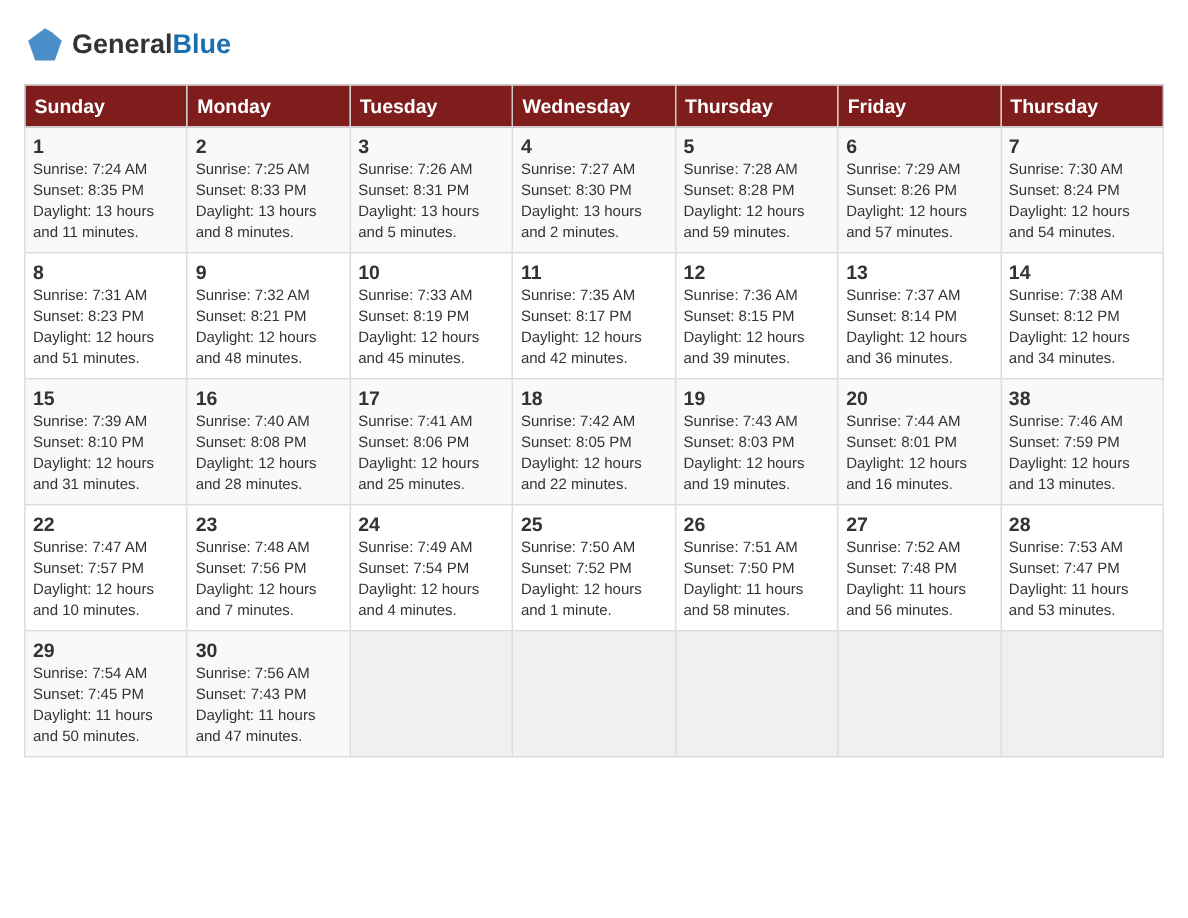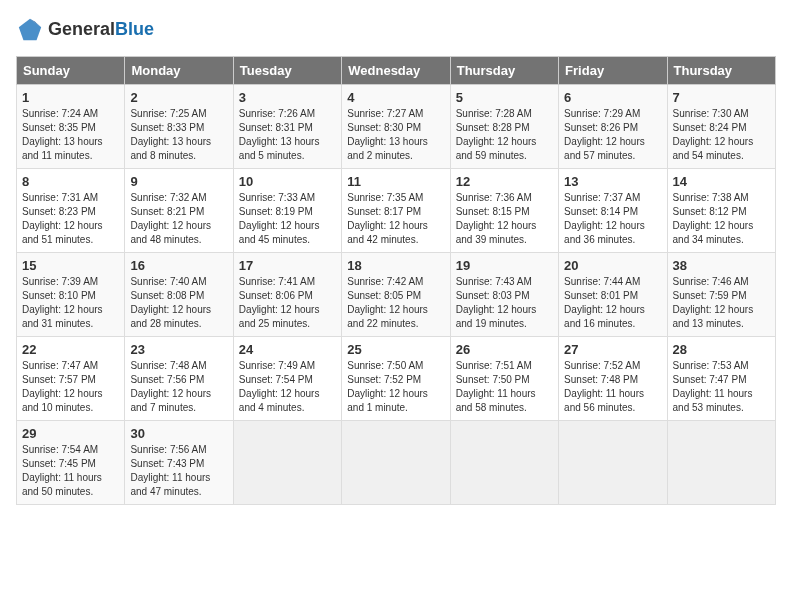--- a/index.html
+++ b/index.html
@@ -47,21 +47,21 @@
     }
     .location {
       font-size: 15px;
       color: #555;
     }
     table {
       width: 100%;
       border-collapse: collapse;
     }
     thead tr th {
-      background-color: #737373;
+      background-color: #7f1d1d;
       color: #fff;
       text-align: left;
       padding: 6px 6px;
       font-size: 13px;
       font-weight: bold;
       border: 1px solid #ccc;
     }
     tbody tr td {
       vertical-align: top;
       padding: 5px 5px;

